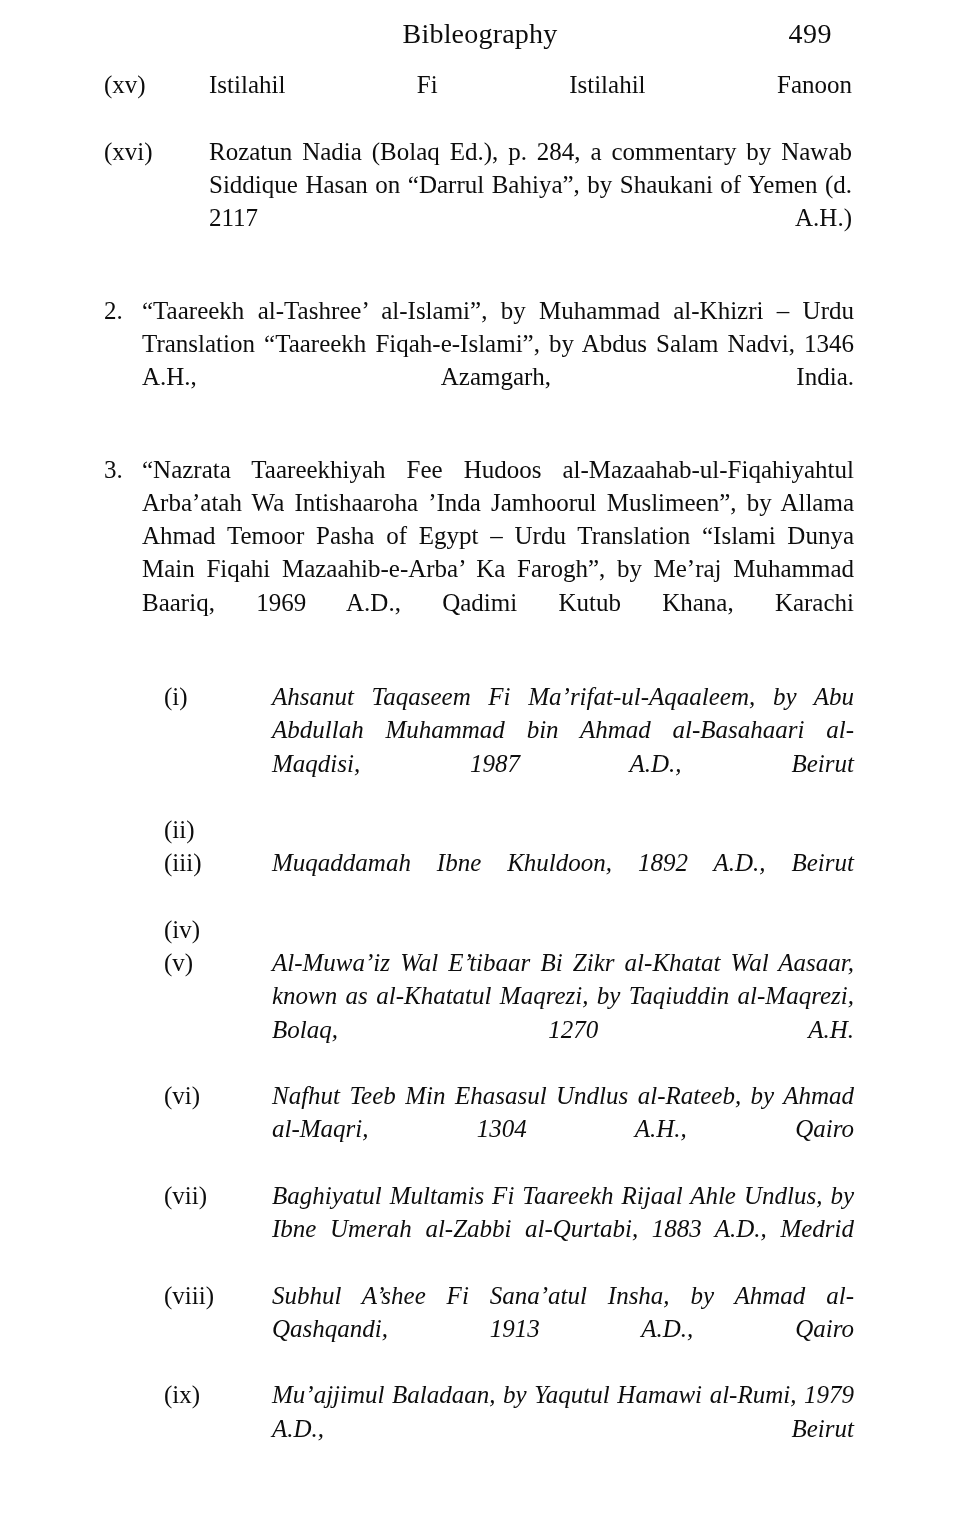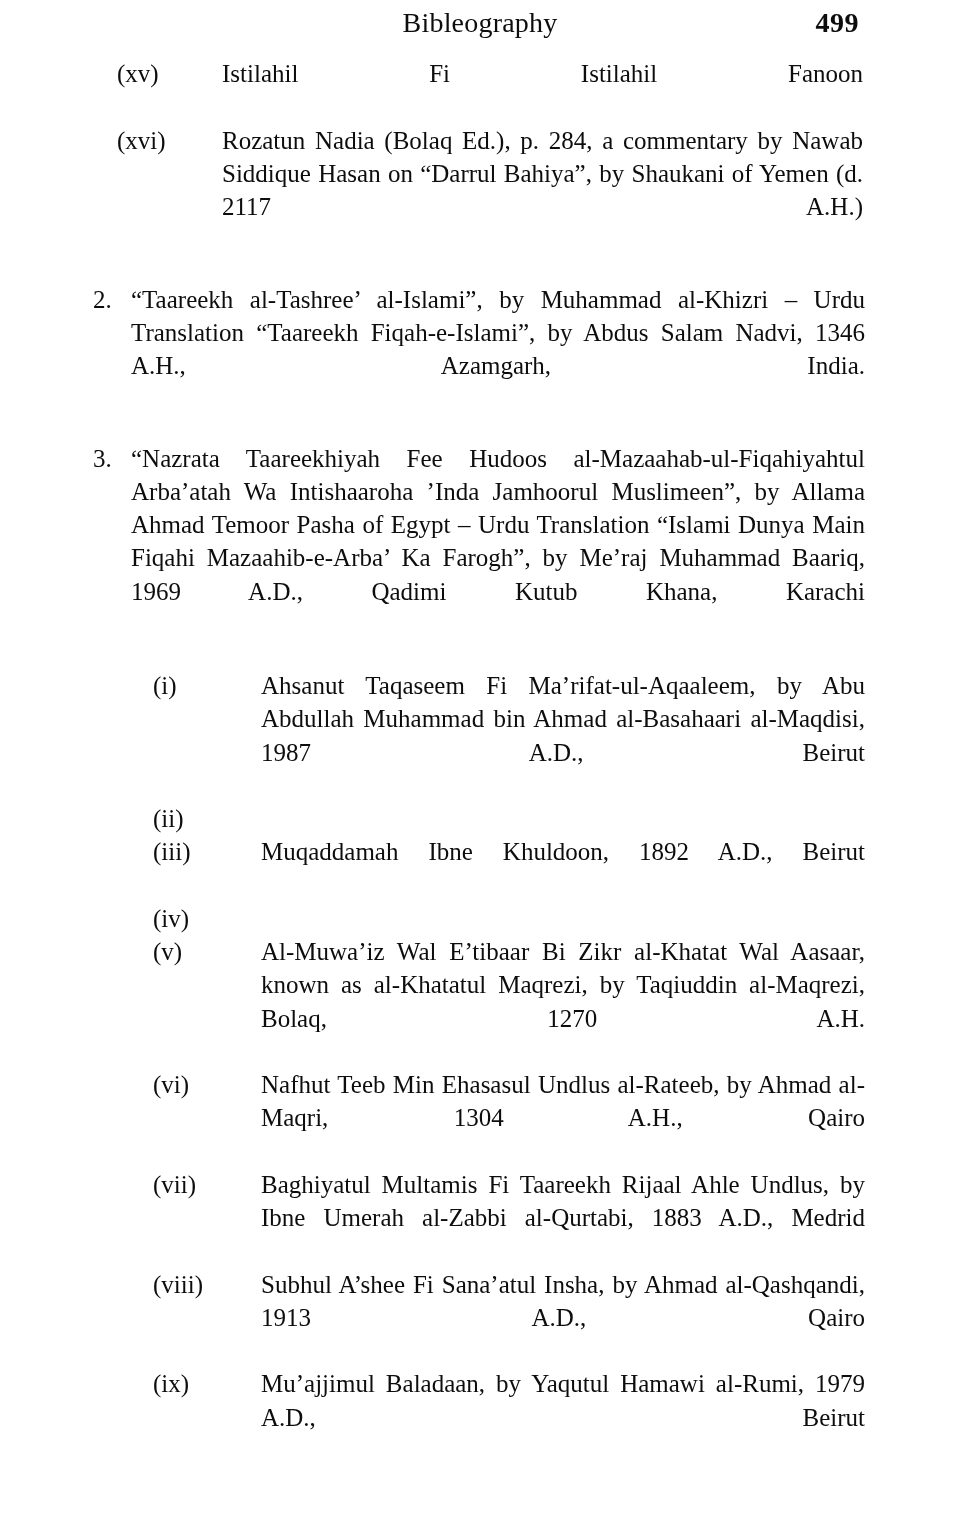--- a/index.html
+++ b/index.html
@@ -12,40 +12,40 @@
     height: 1520px;
     font-family: "Liberation Serif", serif;
     color: #0d0d0d;
     overflow: hidden;
   }
   .page {
     position: relative;
     width: 960px;
     height: 1520px;
     box-sizing: border-box;
-    padding: 1px;
+    padding: 12px;
   }
   .header {
     display: flex;
     align-items: baseline;
     justify-content: center;
     position: relative;
     padding: 6px 100px 0 100px;
     height: 44px;
   }
   .header-title {
     font-size: 28px;
     letter-spacing: 0.2px;
   }
   .header-page {
     position: absolute;
-    right: 100px;
+    right: 116px;
     top: 6px;
     font-size: 28px;
-    font-weight: bold;
+    font-weight: normal;
     letter-spacing: 0.5px;
   }
   .content {
     padding: 6px 92px 0 92px;
   }
 
   
   .row {
     display: flex;
     align-items: flex-start;
@@ -63,21 +63,21 @@
     text-justify: inter-word;
     hyphens: none;
   }
   .row .text::after {
     content: "";
     display: inline-block;
     width: 100%;
   }
 
   
-  .roman-top .label { width: 105px; margin-left: 24px; }
+  .roman-top .label { width: 105px; }
   .roman-top .text { padding-right: 4px; }
 
   
   .numbered {
     margin-top: 26px;
   }
   .numbered .label {
     width: 38px;
     text-align: left;
   }
@@ -87,20 +87,21 @@
   .sub-list {
     margin-top: 28px;
     padding-left: 60px;
   }
   .sub-list .row { margin-bottom: 0; }
   .sub-list .label {
     width: 108px;
   }
   .sub-list .text {
     padding-right: 2px;
+    font-style: italic;
   }
 </style>
 </head>
 <body>
 
 <div class="page">
 
   <div class="header">
     <div class="header-title">Bibleography</div>
     <div class="header-page">499</div>

